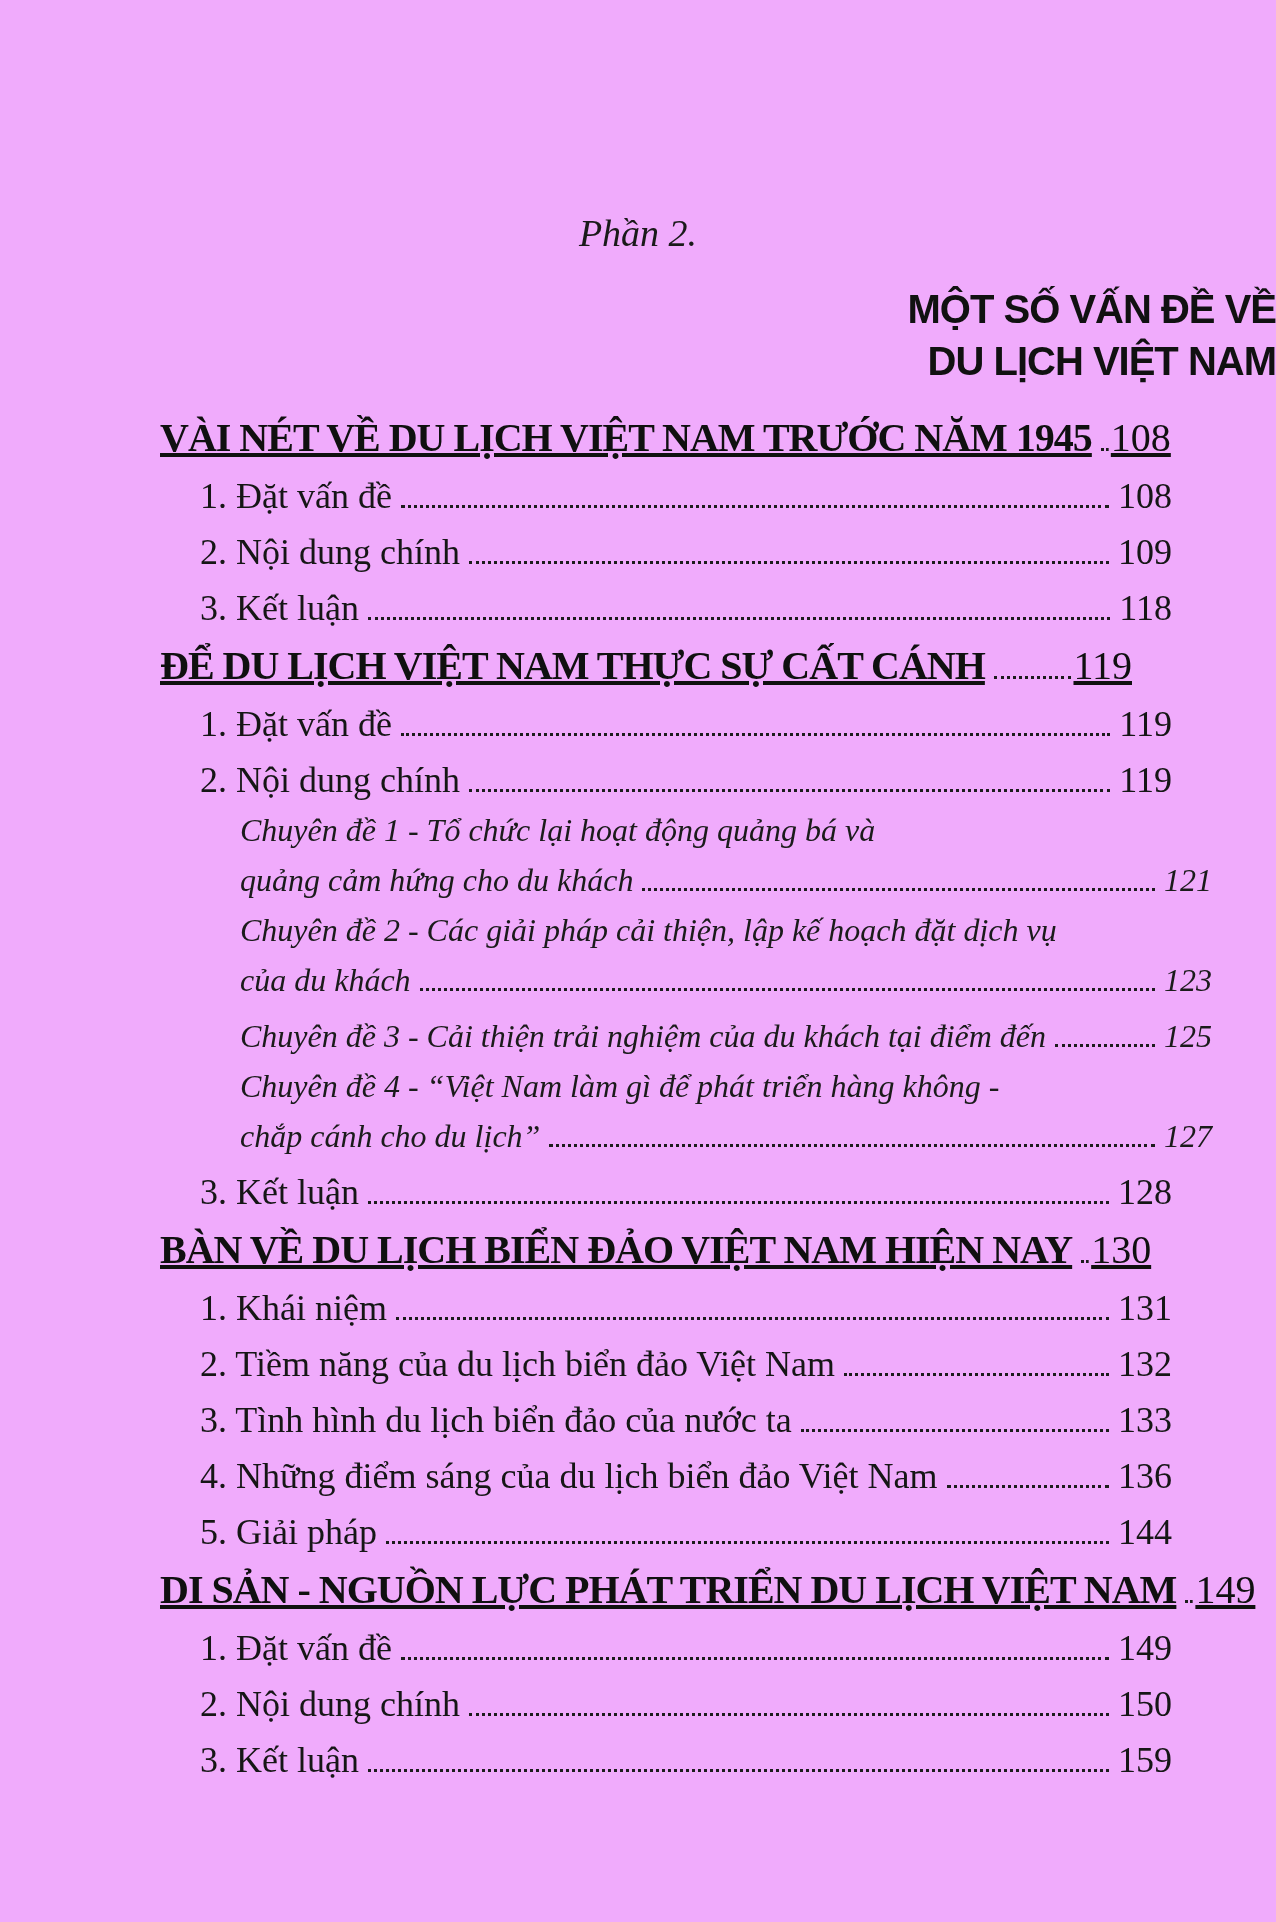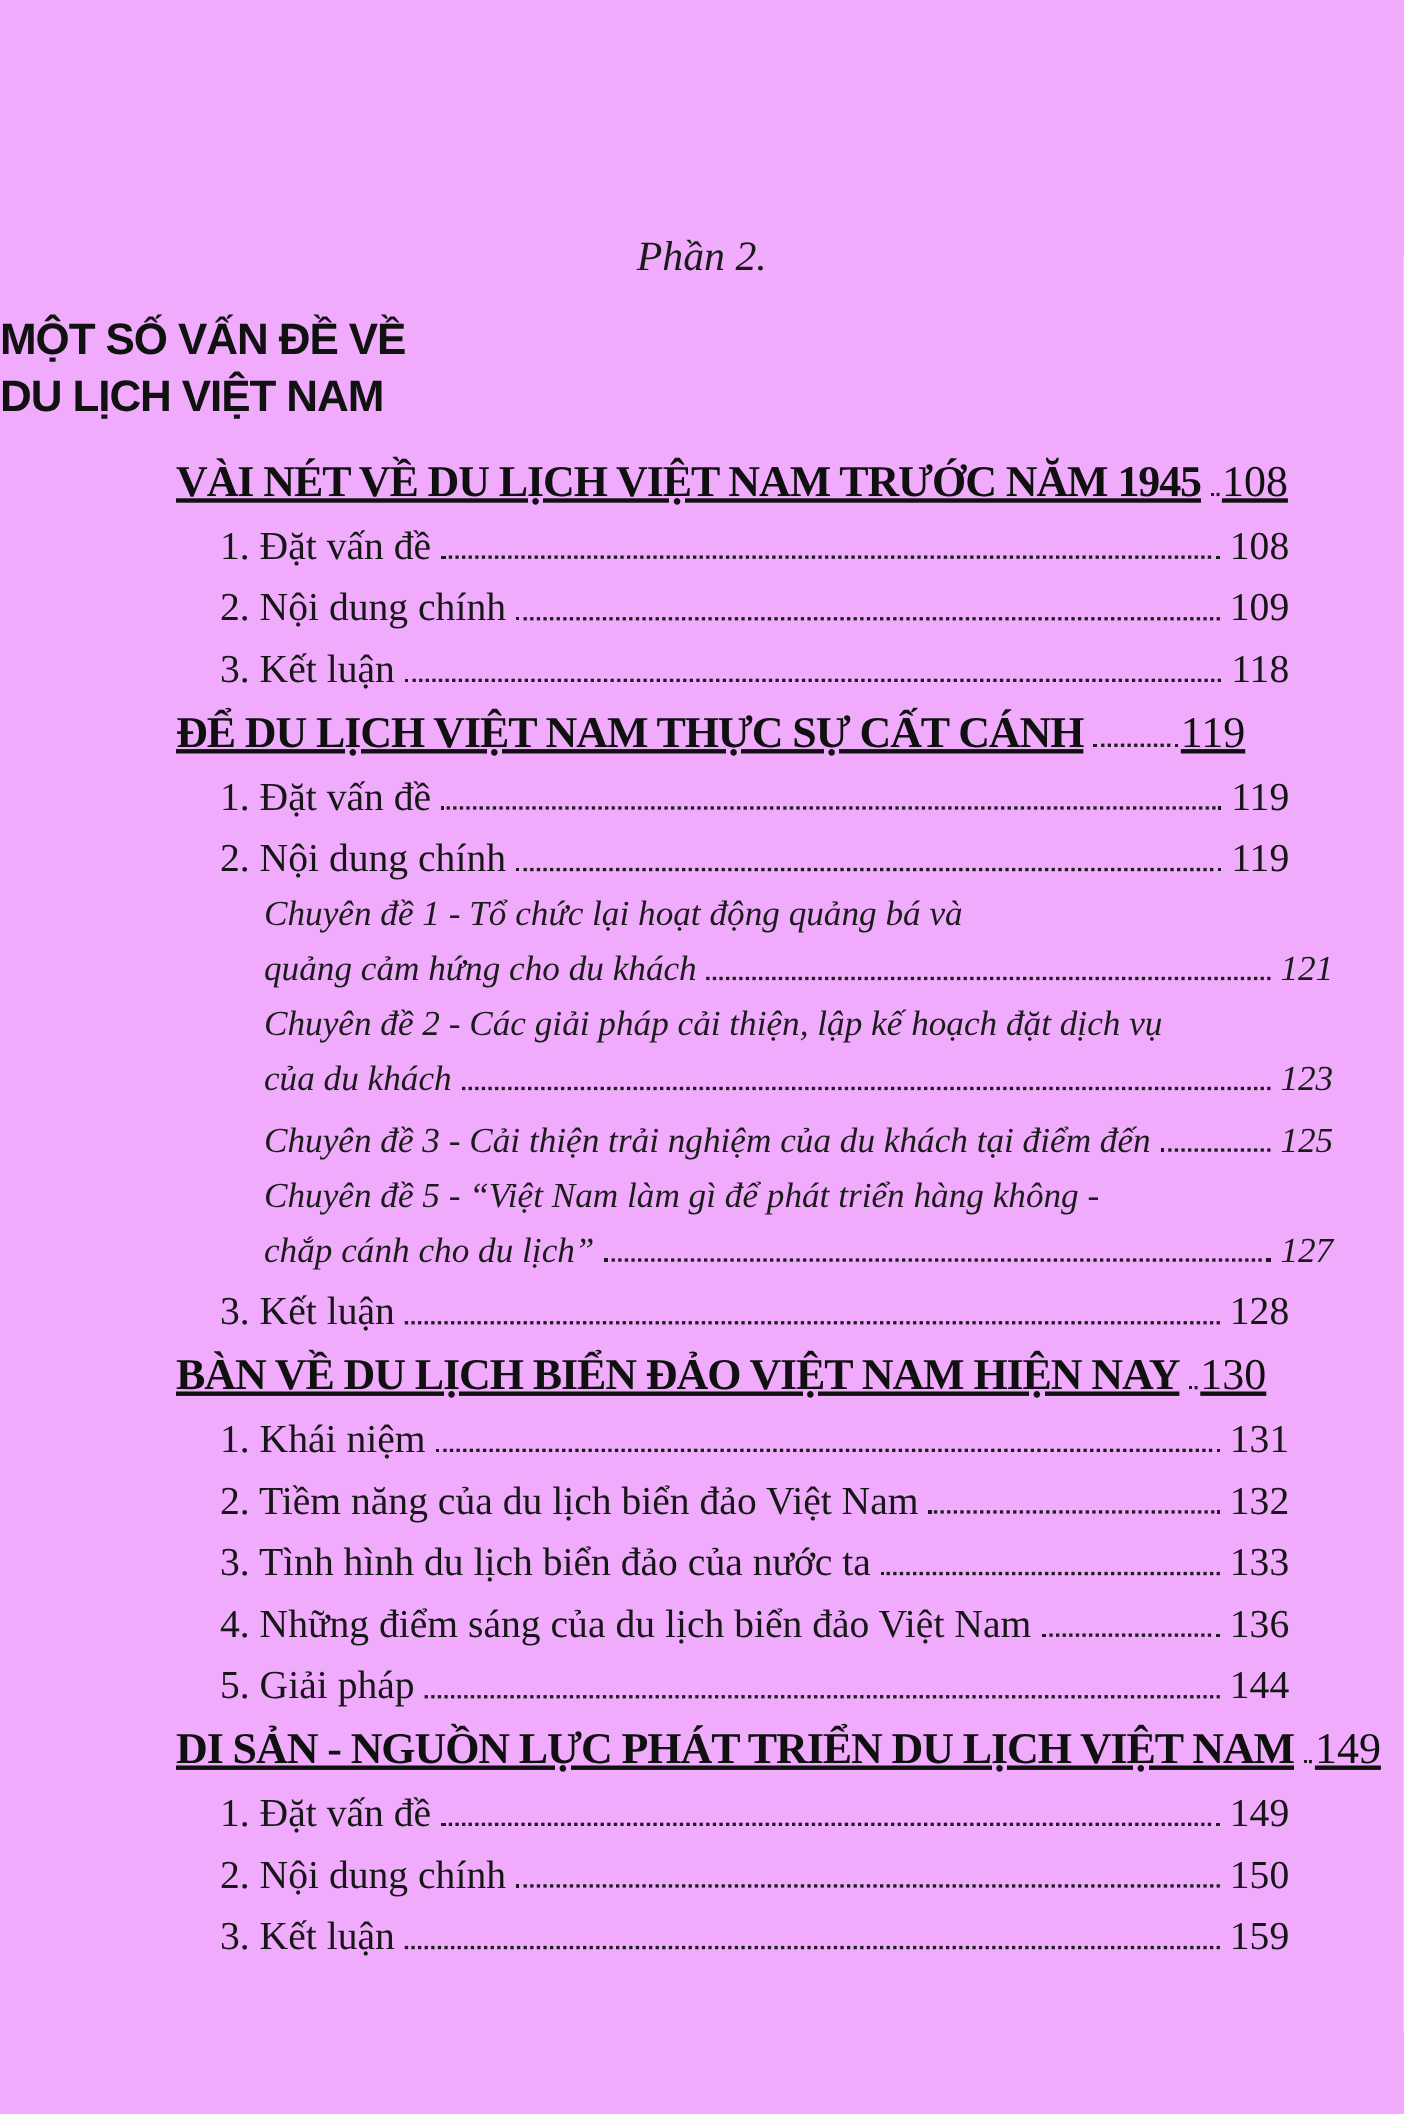--- a/index.html
+++ b/index.html
@@ -27,21 +27,21 @@
     font-size: 38px;
     line-height: 42px;
     color: #1a1a1a;
   }
   .section-title {
     position: absolute;
     top: 283px;
     left: 0;
     width: 100%;
     margin: 0;
-    text-align: left;
+    text-align: right;
     font-family: "Liberation Sans", "DejaVu Sans", sans-serif;
     font-weight: bold;
     font-size: 40px;
     line-height: 52px;
     letter-spacing: -1px;
     color: #111111;
   }
   .section-title .title-line {
     display: block;
   }
@@ -176,21 +176,21 @@
         </div>
       </div>
       <div class="toc-entry level2">
         <div class="toc-line">
           <span class="toc-text">Chuyên đề 3 - Cải thiện trải nghiệm của du khách tại điểm đến</span>
           <span class="leader"></span>
           <span class="toc-page">125</span>
         </div>
       </div>
       <div class="toc-entry level2">
-        <div class="toc-pre">Chuyên đề 5 - “Việt Nam làm gì để phát triển hàng không -</div>
+        <div class="toc-pre">Chuyên đề 4 - “Việt Nam làm gì để phát triển hàng không -</div>
         <div class="toc-line">
           <span class="toc-text">chắp cánh cho du lịch”</span>
           <span class="leader"></span>
           <span class="toc-page">127</span>
         </div>
       </div>
       <div class="toc-entry level1">
         <div class="toc-line">
           <span class="toc-text">3. Kết luận</span>
           <span class="leader"></span>

